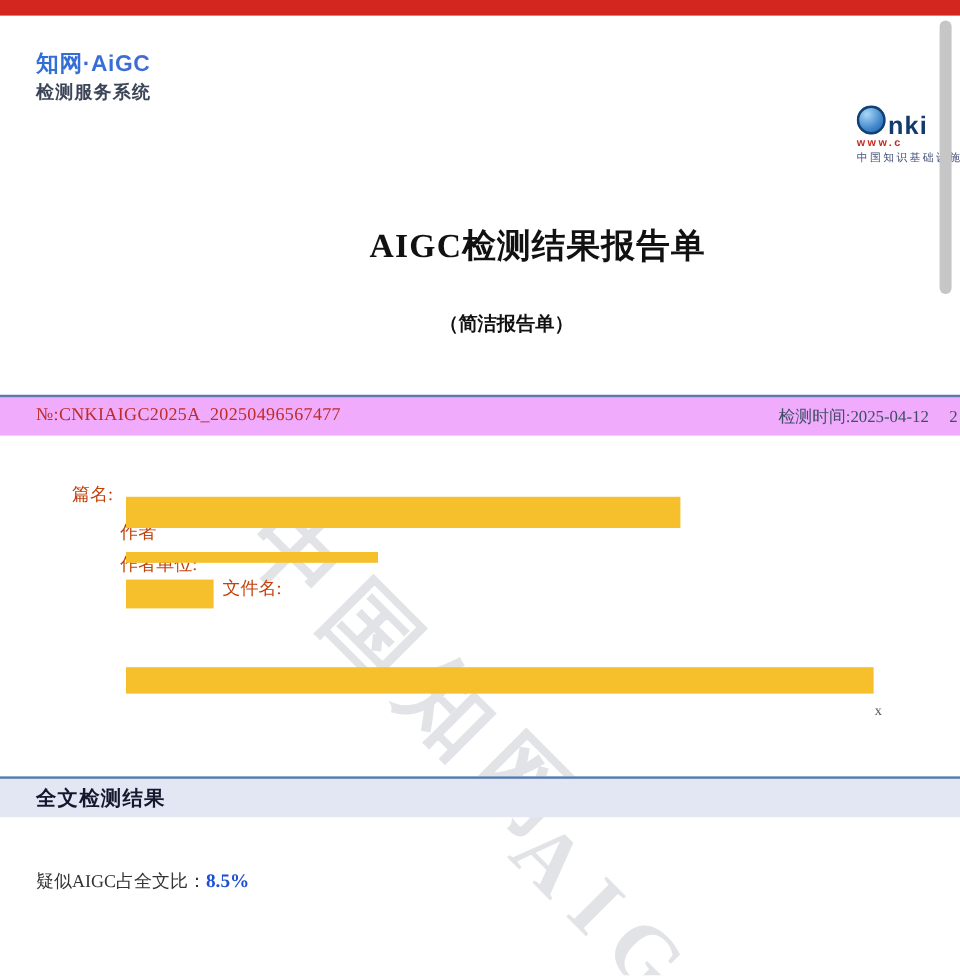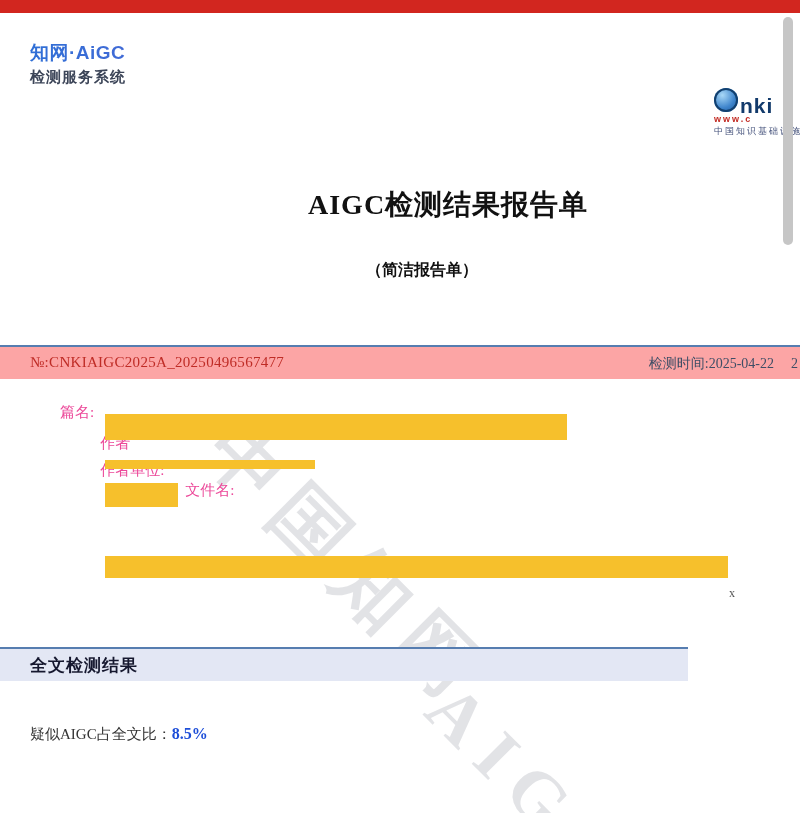--- a/index.html
+++ b/index.html
@@ -18,30 +18,30 @@
   .cnki-top{display:flex;align-items:center;height:26px;}
   .globe{width:24px;height:24px;border-radius:50%;display:inline-block;
     background:radial-gradient(circle at 35% 30%,#a8d8f7,#3f85cc 55%,#16508f);box-shadow:inset 0 0 0 2px #12406f;}
   .cnki-name{font-size:21px;font-weight:bold;color:#123a6b;margin-left:2px;letter-spacing:1px;margin-top:11px;}
   .cnki-www{font-size:9px;color:#c22a22;font-weight:bold;letter-spacing:2px;margin-top:1px;}
   .cnki-cap{font-size:9px;color:#43507a;letter-spacing:2px;margin-top:1px;white-space:nowrap;}
   
   .title{position:absolute;left:308px;top:88px;font-size:28px;font-weight:bold;color:#111;letter-spacing:1px;}
   .subtitle{position:absolute;left:366px;top:124px;font-size:16px;font-weight:bold;color:#111;}
   
-  .infobar{position:absolute;left:0;top:188px;width:800px;height:32px;background:#fca5a5;border-top:2px solid #567db0;}
+  .infobar{position:absolute;left:0;top:172px;width:800px;height:32px;background:#f0abfc;border-top:2px solid #567db0;}
   .rno{position:absolute;left:30px;top:7px;font-size:15px;color:#bf2c26;letter-spacing:.3px;}
   .rtime{position:absolute;right:2px;top:8px;font-size:14px;color:#3f4e66;}
   .rtime-tail{margin-left:17px;}
   
-  .fldlabel{position:absolute;font-size:15px;color:#ec4899;}
+  .fldlabel{position:absolute;font-size:15px;color:#c2410c;}
   .redact{position:absolute;background:#f6c02c;}
   .filetail{position:absolute;font-size:12px;color:#555;}
   
-  .sechdr{position:absolute;left:0;top:338px;width:688px;height:32px;background:#e3e7f4;border-top:2px solid #567db0;}
+  .sechdr{position:absolute;left:0;top:338px;width:800px;height:32px;background:#e3e7f4;border-top:2px solid #567db0;}
   .sechdr-text{position:absolute;left:30px;top:5px;font-size:17px;font-weight:bold;color:#15172e;letter-spacing:1px;}
   
   .statline{position:absolute;font-size:15px;color:#333;}
   .statline b{color:#1d4ed8;font-size:16px;margin-top:22px;}
   .bullet-dot{display:inline-block;width:12px;color:#333;}
   
   .wm{position:absolute;color:rgba(160,163,172,.30);font-weight:bold;pointer-events:none;z-index:1;white-space:nowrap;}
   .wm1{left:255px;top:400px;font-size:76px;letter-spacing:14px;transform:rotate(45deg);transform-origin:left top;}
   .wm2{left:468px;top:668px;font-size:72px;letter-spacing:16px;transform:rotate(45deg);transform-origin:left top;}
   
@@ -69,21 +69,21 @@
     </div>
     <div class="cnki-www">www.c</div>
     <div class="cnki-cap">中国知识基础设施</div>
   </div>
 
   <div class="title layer">AIGC检测结果报告单</div>
   <div class="subtitle layer">（简洁报告单）</div>
 
   <div class="infobar layer">
     <span class="rno">№:CNKIAIGC2025A_20250496567477</span>
-    <span class="rtime"><span>检测时间:2025-04-22</span><span class="rtime-tail">2</span></span>
+    <span class="rtime"><span>检测时间:2025-04-12</span><span class="rtime-tail">2</span></span>
   </div>
 
   
   <span class="fldlabel layer" style="left:60px;top:212px;">篇名:</span>
   <span class="fldlabel layer" style="left:62px;top:243px;">作者</span>
   <span class="fldlabel layer" style="left:28px;top:270px;">作者单位:</span>
   <span class="fldlabel layer" style="left:45px;top:290px;">文件名:</span>
   <div class="redact layer" style="left:105px;top:204px;width:462px;height:26px;"></div>
   <div class="redact layer" style="left:105px;top:224px;width:210px;height:9px;"></div>
   <div class="redact layer" style="left:105px;top:238px;width:73px;height:24px;"></div>

